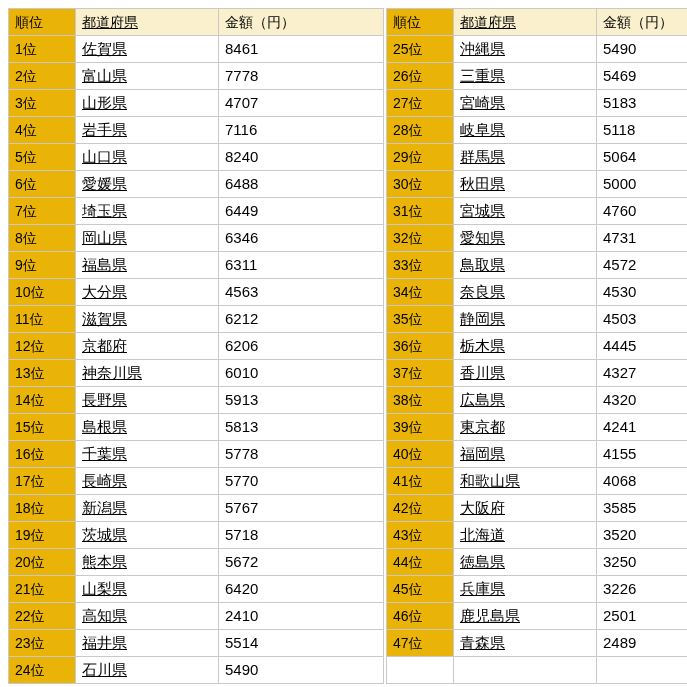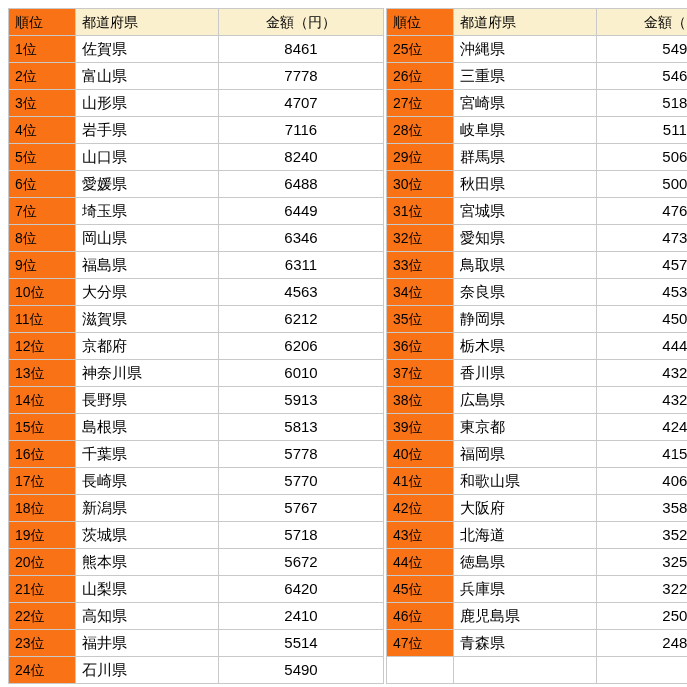--- a/index.html
+++ b/index.html
@@ -34,31 +34,32 @@
     white-space: nowrap;
     overflow: hidden;
   }
   thead th {
     background: #fbf0cd;
     text-align: center;
     font-size: 14px;
   }
   .c-rank {
     width: 54px;
-    background: #f97316;
+    background: #eab308;
     text-align: left;
     font-size: 14px;
   }
   .c-pref {
     width: 130px;
     text-align: left;
+    text-decoration: underline;
   }
   .c-amt {
     width: 152px;
-    text-align: center;
+    text-align: left;
   }
   .blank {
     border: 1px solid #c9c9c9;
     background: #ffffff;
   }
   .spacer {
     width: 2px;
     border: none !important;
     padding: 0 !important;
     background: #ffffff;

